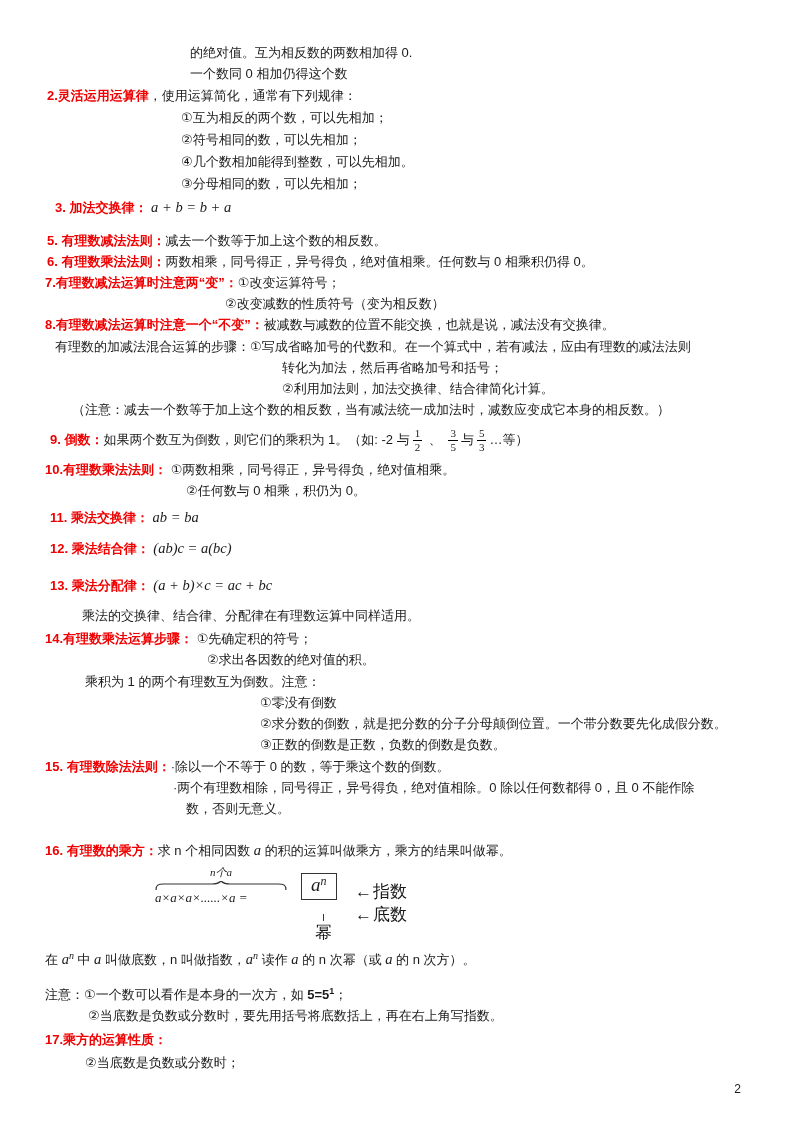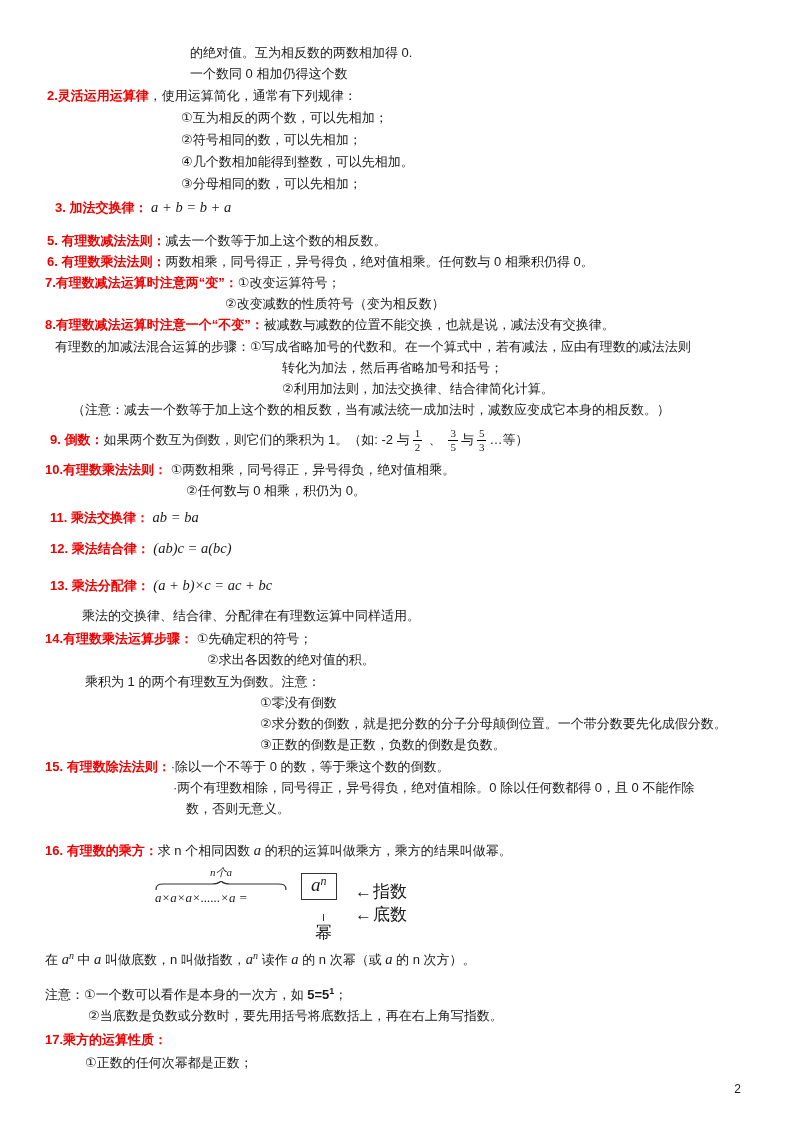--- a/index.html
+++ b/index.html
@@ -114,17 +114,17 @@
     </div>
     <div class="power-tick"></div>
     <div class="fig-label lbl-power">幂</div>
   </div>
 
   <div>
       <div class="line" style="margin-left: 45px; margin-top: 6px;"><span class="seg">在 </span><span class="seg s-math">a</span><span class="seg s-msup">n</span><span class="seg"> 中 </span><span class="seg s-math">a</span><span class="seg"> 叫做底数，n 叫做指数，</span><span class="seg s-math">a</span><span class="seg s-msup">n</span><span class="seg"> 读作 </span><span class="seg s-math">a</span><span class="seg"> 的 n 次幂（或 </span><span class="seg s-math">a</span><span class="seg"> 的 n 次方）。</span></div>
       <div class="line" style="margin-left: 45px; margin-top: 10px;"><span class="seg">注意：①一个数可以看作是本身的一次方，如 </span><span class="seg s-b">5=5</span><span class="seg s-sup">1</span><span class="seg">；</span></div>
       <div class="line" style="margin-left: 88px;"><span class="seg">②当底数是负数或分数时，要先用括号将底数括上，再在右上角写指数。</span></div>
       <div class="line" style="margin-left: 45px; margin-top: 3px;"><span class="seg s-red">17.乘方的运算性质：</span></div>
-      <div class="line" style="margin-left: 85px; margin-top: 2px;"><span class="seg">①正数的任何次幂都是正数；</span></div>
+      <div class="line" style="margin-left: 85px; margin-top: 2px;"><span class="seg">②当底数是负数或分数时；</span></div>
     </div>
 
   <div class="page-number">2</div>
 </div>
 
 </body></html>

